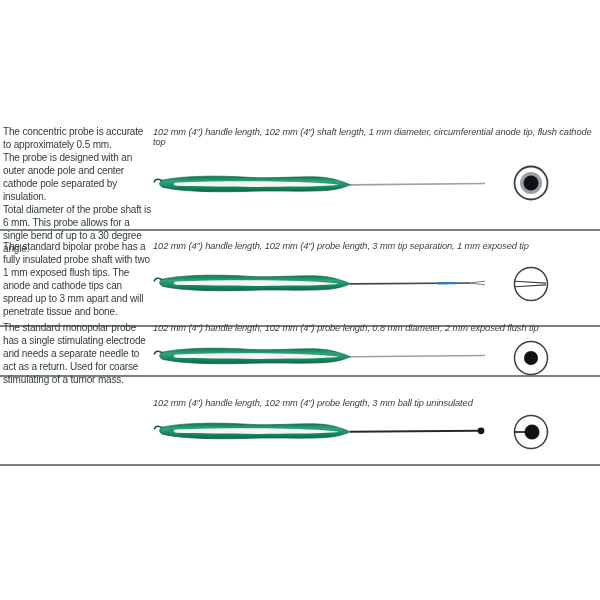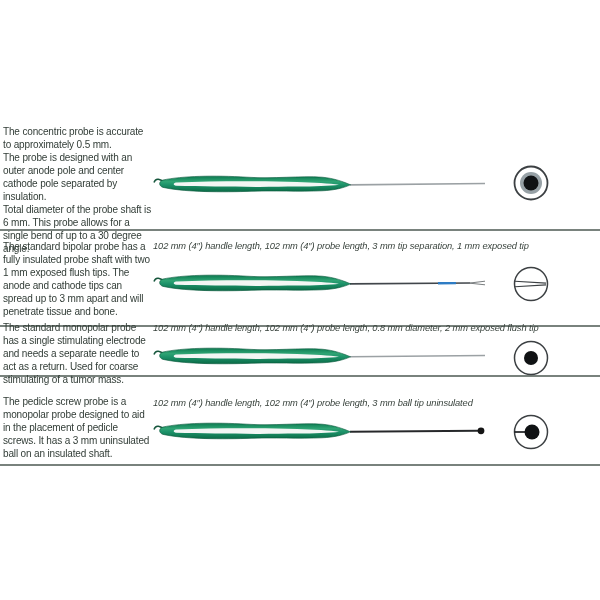--- a/index.html
+++ b/index.html
@@ -42,20 +42,21 @@
 </style>
 </head>
 <body>
 
 <div class="page">
 
   <div class="row row-1">
     <div class="desc">The concentric probe is accurate to approximately 0.5 mm.
 The probe is designed with an outer anode pole and center cathode pole separated by insulation.
 Total diameter of the probe shaft is 6 mm. This probe allows for a single bend of up to a 30 degree angle.</div>
+    <div class="spec">102 mm (4″) handle length, 102 mm (4″) shaft length, 1 mm diameter, circumferential anode tip, flush cathode top</div>
     <svg class="probe" viewBox="0 0 350 44">
       <defs>
         <linearGradient id="hg1" x1="0" y1="0" x2="0" y2="1">
           <stop offset="0" stop-color="#0c7a50"></stop>
             <stop offset="0.35" stop-color="#2fa474"></stop>
           <stop offset="0.55" stop-color="#1d936a"></stop>
             <stop offset="1" stop-color="#0a6b46"></stop>
         </linearGradient>
       </defs>
       <line x1="198" y1="21.8" x2="333" y2="20.5" stroke="#9ba1a4" stroke-width="1.7"></line>
@@ -112,21 +113,20 @@
       <path d="M11,17 C30,13 62,12.2 95,14.2 C122,16 148,12.6 170,14.2 C182,15.2 192,19 198.5,21.8 C192,24.8 183,27.2 170,27.8 C148,28.8 122,27.4 95,28.4 C62,29.4 30,28.6 11,24.4 C6.5,22.8 6.5,18.6 11,17 Z" fill="url(#hg3)" stroke="#09583b" stroke-width="0.6"></path>
       <path d="M24,19.6 C62,18 108,18 145,19 C162,19.6 178,20.4 187,21.8 C178,23 162,23.6 145,23.6 C108,24.2 62,23.8 24,22.8 C21,21.8 21,20.4 24,19.6 Z" fill="#f3f6f4"></path>
     </svg>
     <svg class="tipicon" viewBox="-19 -19 38 38">
       <circle cx="0" cy="0" r="16.5" fill="#ffffff" stroke="#3c4043" stroke-width="1.5"></circle>
       <circle cx="0" cy="0" r="7" fill="#101214"></circle>
     </svg>
   </div>
 
   <div class="row row-4">
-    <div class="desc">The pedicle screw probe is a monopolar probe designed to aid in the placement of pedicle screws. It has a 3 mm uninsulated ball on an insulated shaft.</div>
     <div class="spec">102 mm (4″) handle length, 102 mm (4″) probe length, 3 mm ball tip uninsulated</div>
     <svg class="probe" viewBox="0 0 350 44">
       <defs>
         <linearGradient id="hg4" x1="0" y1="0" x2="0" y2="1">
           <stop offset="0" stop-color="#0c7a50"></stop>
             <stop offset="0.35" stop-color="#2fa474"></stop>
           <stop offset="0.55" stop-color="#1d936a"></stop>
             <stop offset="1" stop-color="#0a6b46"></stop>
         </linearGradient>
       </defs>

